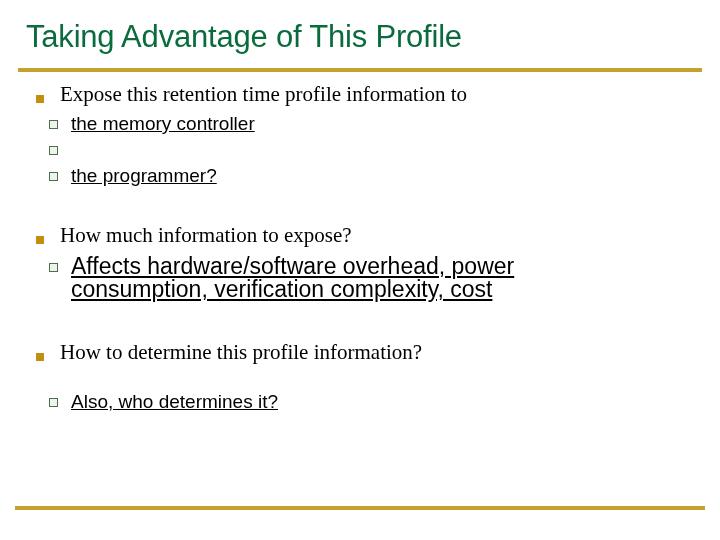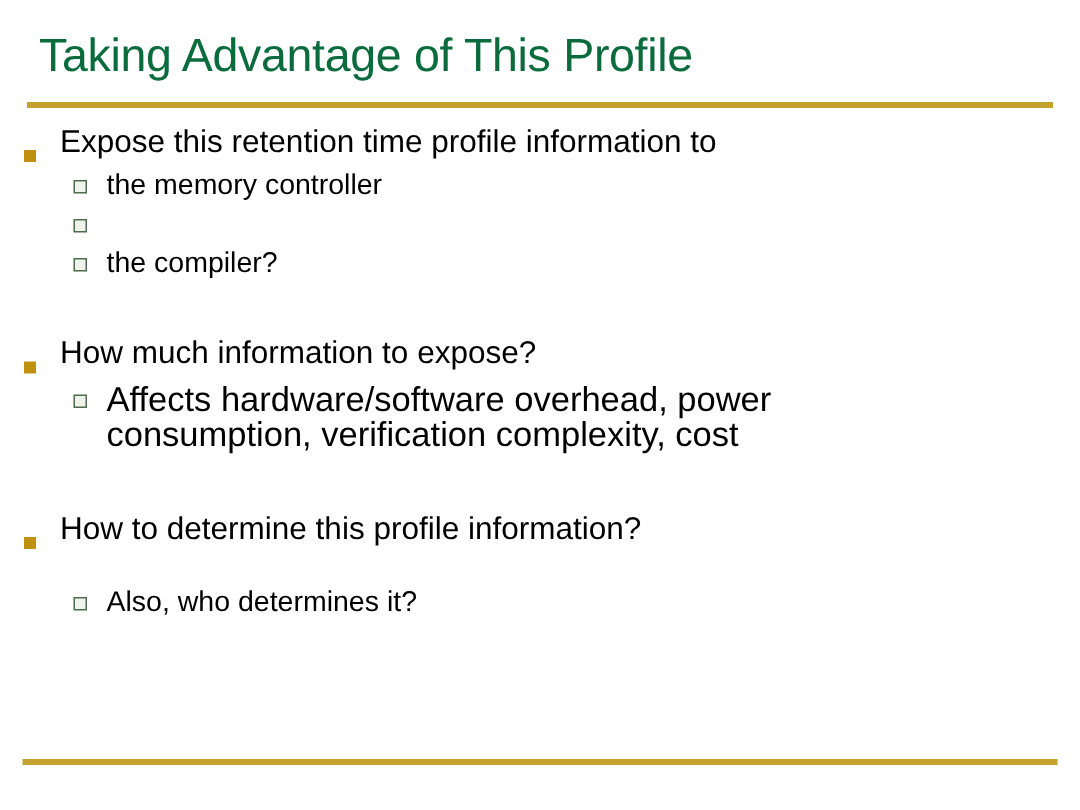--- a/index.html
+++ b/index.html
@@ -61,42 +61,44 @@
     position: relative;
   }
   .group.g1 { margin-top: 0px; }
   .group.g2 { margin-top: 33px; }
   .group.g3 { margin-top: 37px; }
 
   
   .l1 {
     position: relative;
     display: flex;
-    align-items: flex-end;
-    padding-left: 16px;
+    align-items: center;
+    padding-left: 36px;
     min-height: 28px;
+    font-family: Liberation Serif, serif;
   }
   .l1 .marker {
     flex: 0 0 auto;
     width: 8px;
     height: 8px;
     background: #c0900f;
     margin-top: 10px;
     margin-right: 16px;
   }
   .l1 .text {
     font-size: 21px;
     line-height: 27px;
     color: #000000;
     font-weight: 400;
   }
 
   
   .l2-list {
     margin-top: 3px;
+    text-decoration: underline;
   }
   .l2 {
     position: relative;
     display: flex;
     align-items: flex-start;
     padding-left: 49px;
     min-height: 25px;
   }
   .l2 + .l2 { margin-top: 1px; }
   .l2 .marker {
@@ -164,21 +166,21 @@
       <div class="l2-list">
         <div class="l2">
           <span class="marker"></span>
           <span class="text">the memory controller</span>
         </div>
         <div class="l2">
           <span class="marker"></span>
         </div>
         <div class="l2">
           <span class="marker"></span>
-          <span class="text">the compiler?</span>
+          <span class="text">the programmer?</span>
         </div>
       </div>
     </div>
 
     <div class="group g2">
       <div class="l1">
         <span class="marker"></span>
         <span class="text">How much information to expose?</span>
       </div>
       <div class="l2-list">

